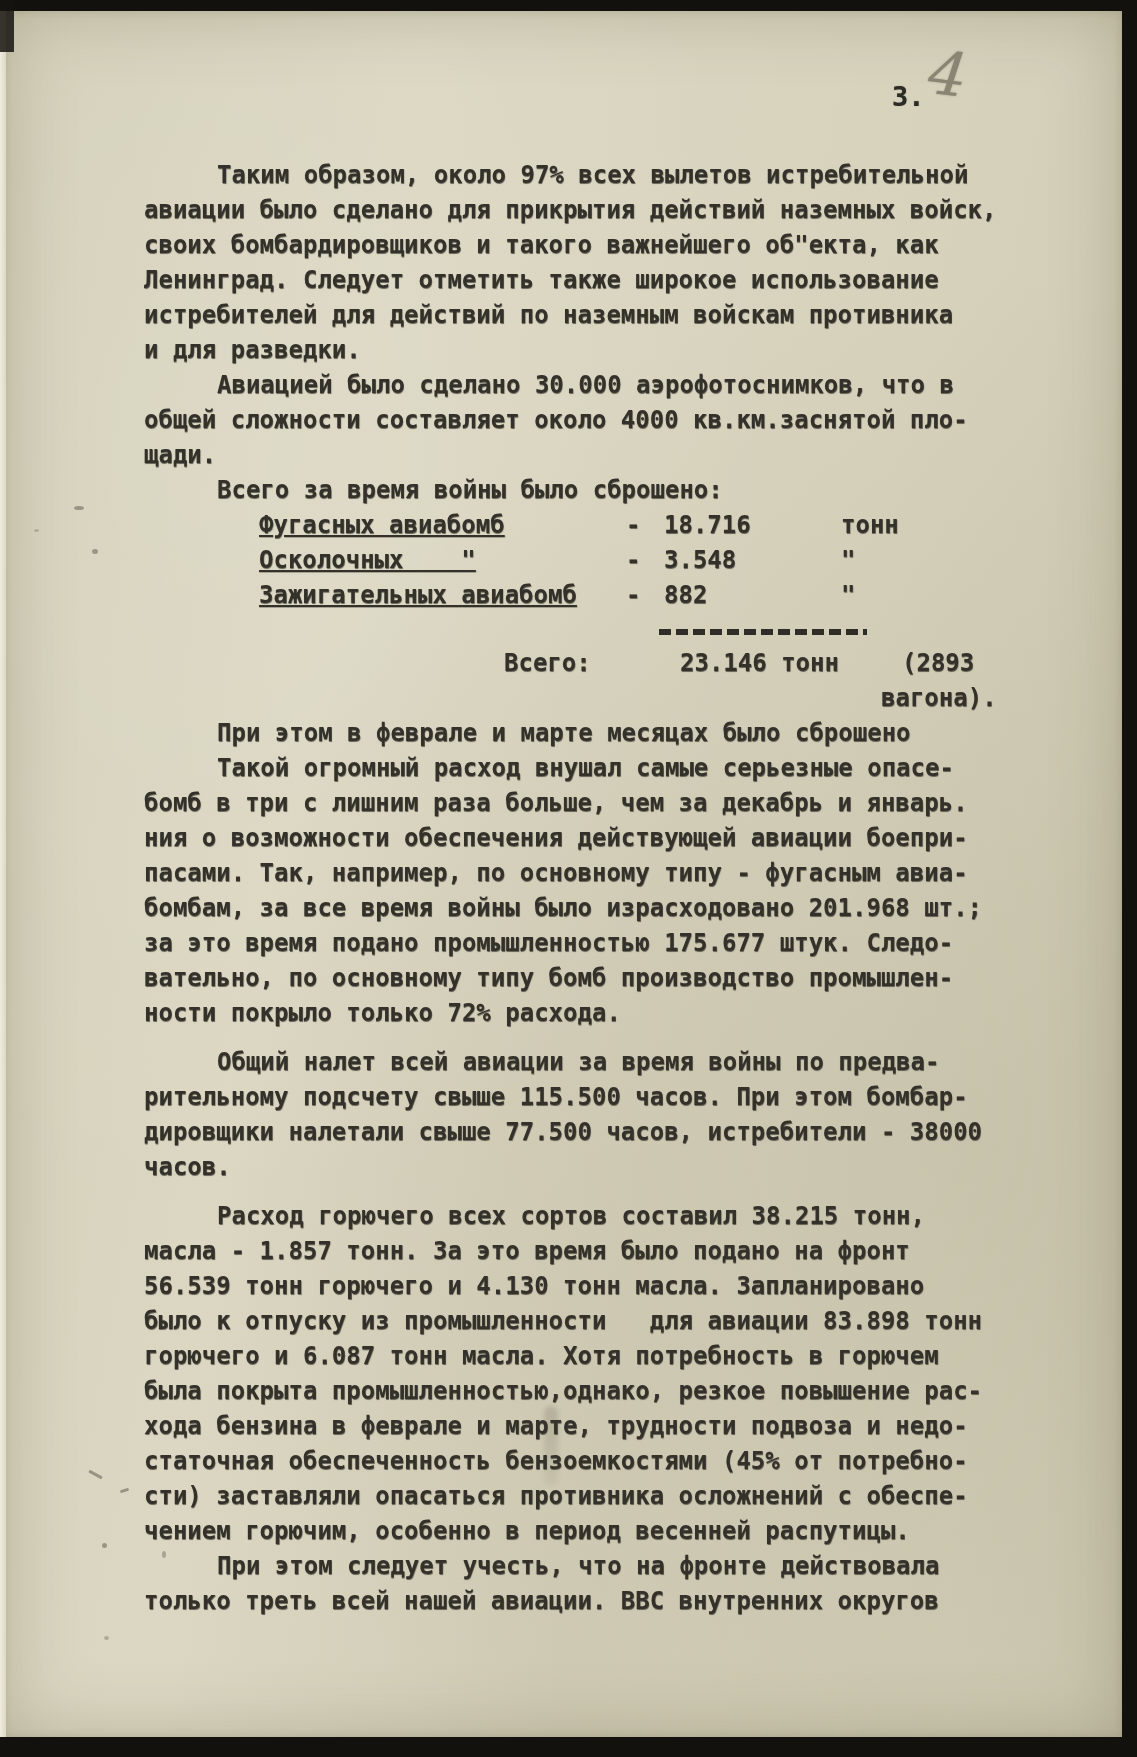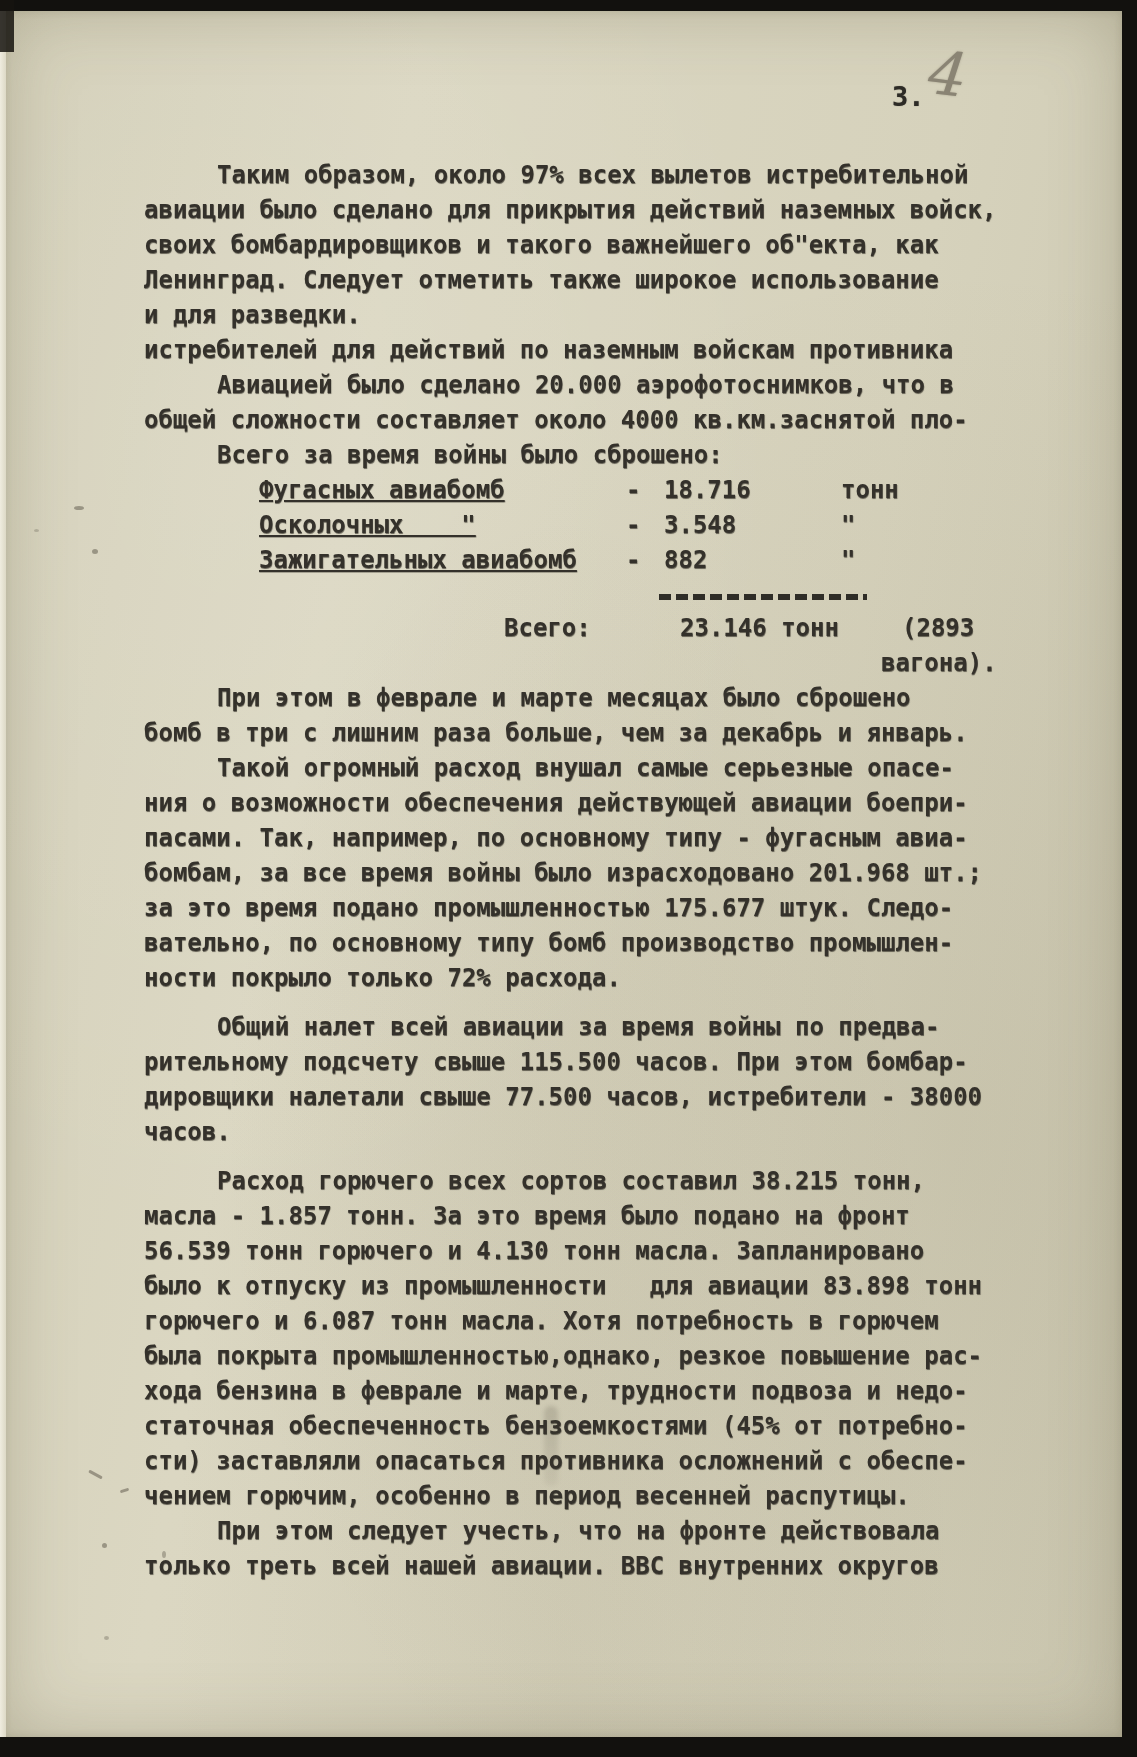--- a/index.html
+++ b/index.html
@@ -80,24 +80,25 @@
 <body>
 
 <div class="paper">
   <div class="hand-num">4</div>
   <div class="typed-num">3.</div>
   <div class="content" id="blocks-host">
       <div class="line first">Таким образом, около 97% всех вылетов истребительной</div>
       <div class="line">авиации было сделано для прикрытия действий наземных войск,</div>
       <div class="line">своих бомбардировщиков и такого важнейшего об"екта, как</div>
       <div class="line">Ленинград. Следует отметить также широкое использование</div>
+      <div class="line">истребителей для действий по наземным войскам противника</div>
       <div class="line">и для разведки.</div>
-      <div class="line">истребителей для действий по наземным войскам противника</div>
-      <div class="line first">Авиацией было сделано 20.000 аэрофотоснимков, что в</div>
+      <div class="line first">Авиацией было сделано 30.000 аэрофотоснимков, что в</div>
       <div class="line">общей сложности составляет около 4000 кв.км.заснятой пло-</div>
+      <div class="line">щади.</div>
       <div class="line first">Всего за время войны было сброшено:</div>
       <div class="trow">
         <span class="lbl">Фугасных авиабомб</span>
         <span class="dsh">-</span>
         <span class="val">18.716</span>
         <span class="unt">тонн</span>
       </div>
       <div class="trow">
         <span class="lbl">Осколочных    "</span>
         <span class="dsh">-</span>
@@ -115,22 +116,22 @@
       </div>
       <div class="totalrow">
         <span class="tlbl">Всего:</span>
         <span class="tamt">23.146 тонн</span>
         <span class="twag">(2893</span>
       </div>
       <div class="wagrow">
         <span>вагона).</span>
       </div>
       <div class="line first">При этом в феврале и марте месяцах было сброшено</div>
+      <div class="line first">Такой огромный расход внушал самые серьезные опасе-</div>
       <div class="line">бомб в три с лишним раза больше, чем за декабрь и январь.</div>
-      <div class="line first">Такой огромный расход внушал самые серьезные опасе-</div>
       <div class="line">ния о возможности обеспечения действующей авиации боепри-</div>
       <div class="line">пасами. Так, например, по основному типу - фугасным авиа-</div>
       <div class="line">бомбам, за все время войны было израсходовано 201.968 шт.;</div>
       <div class="line">за это время подано промышленностью 175.677 штук. Следо-</div>
       <div class="line">вательно, по основному типу бомб производство промышлен-</div>
       <div class="line">ности покрыло только 72% расхода.</div>
       <div class="line first" style="margin-top: 14px;">Общий налет всей авиации за время войны по предва-</div>
       <div class="line">рительному подсчету свыше 115.500 часов. При этом бомбар-</div>
       <div class="line">дировщики налетали свыше 77.500 часов, истребители - 38000</div>
       <div class="line">часов.</div>

